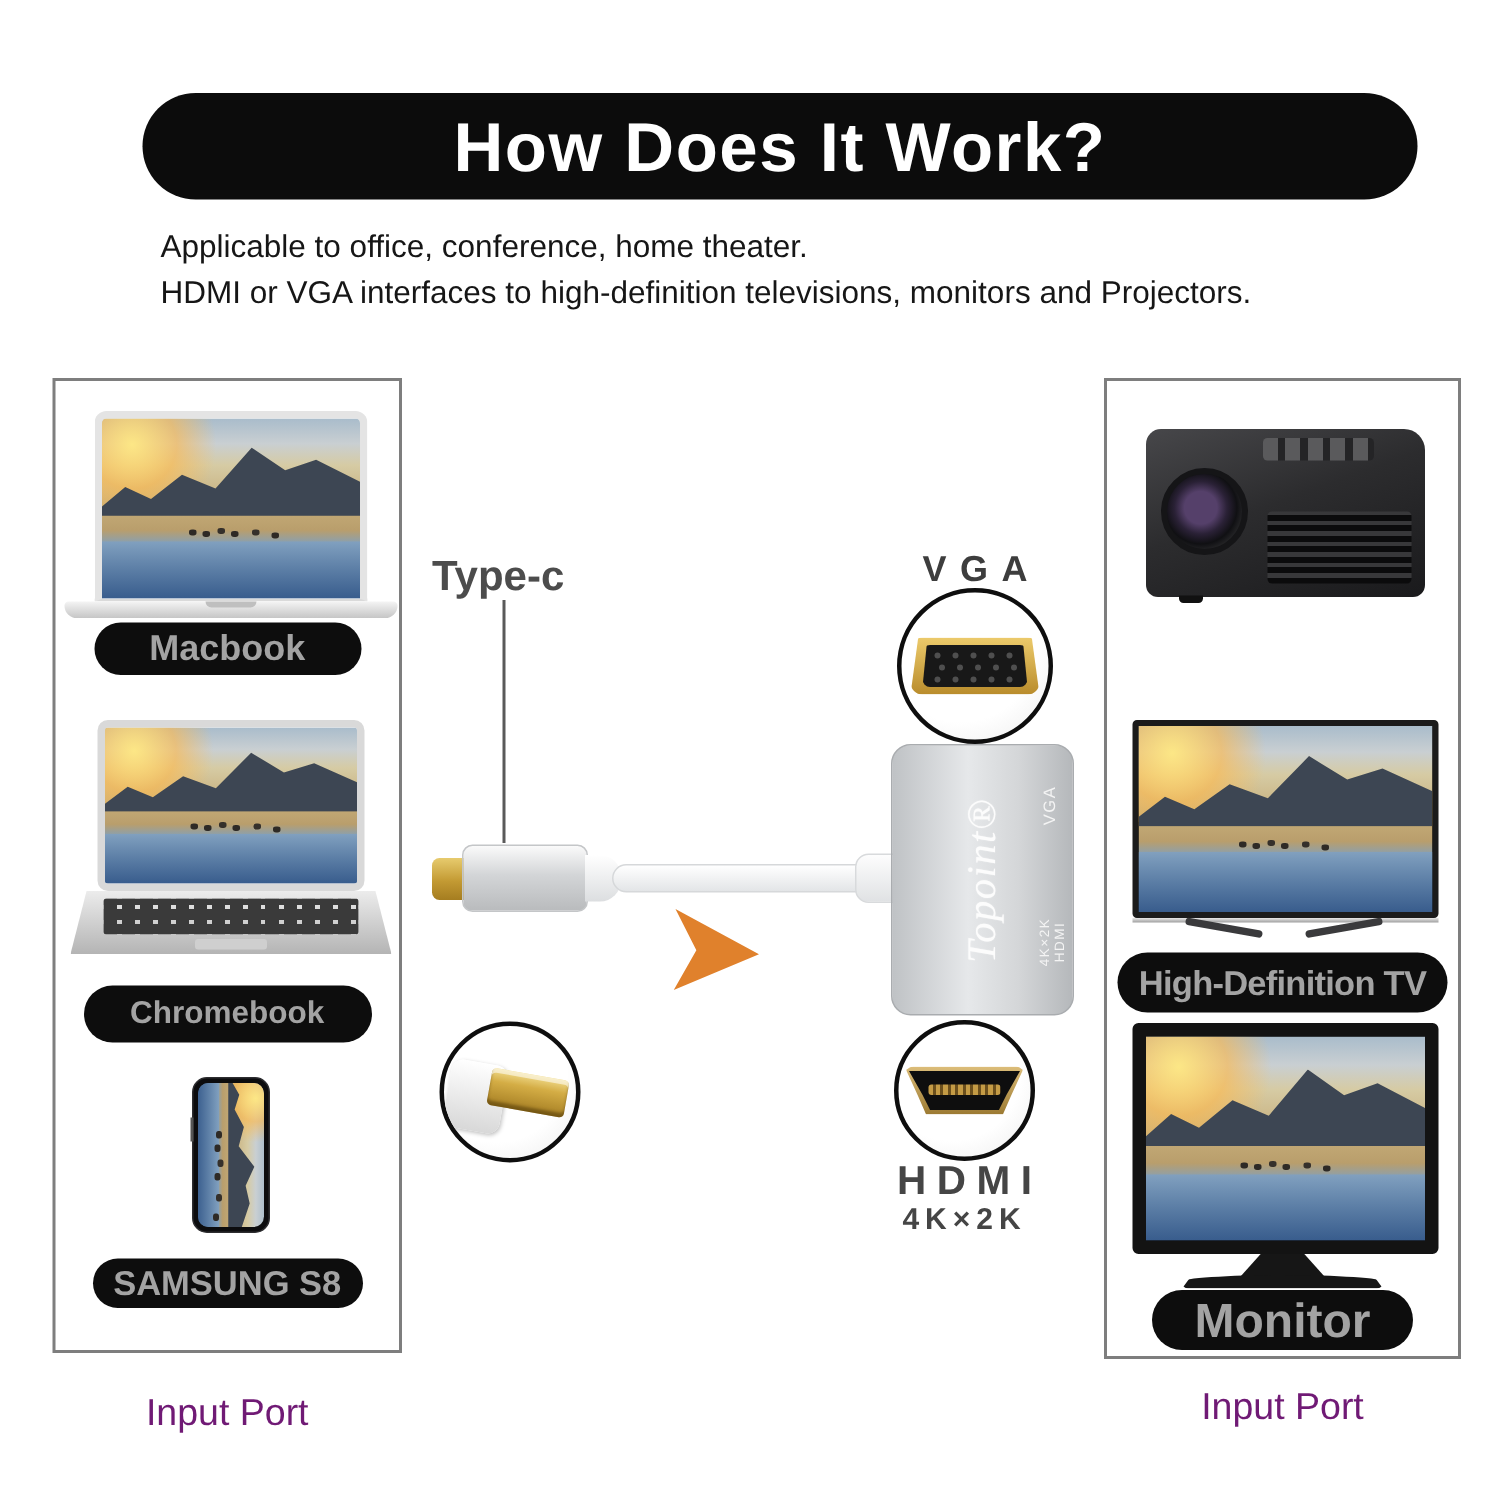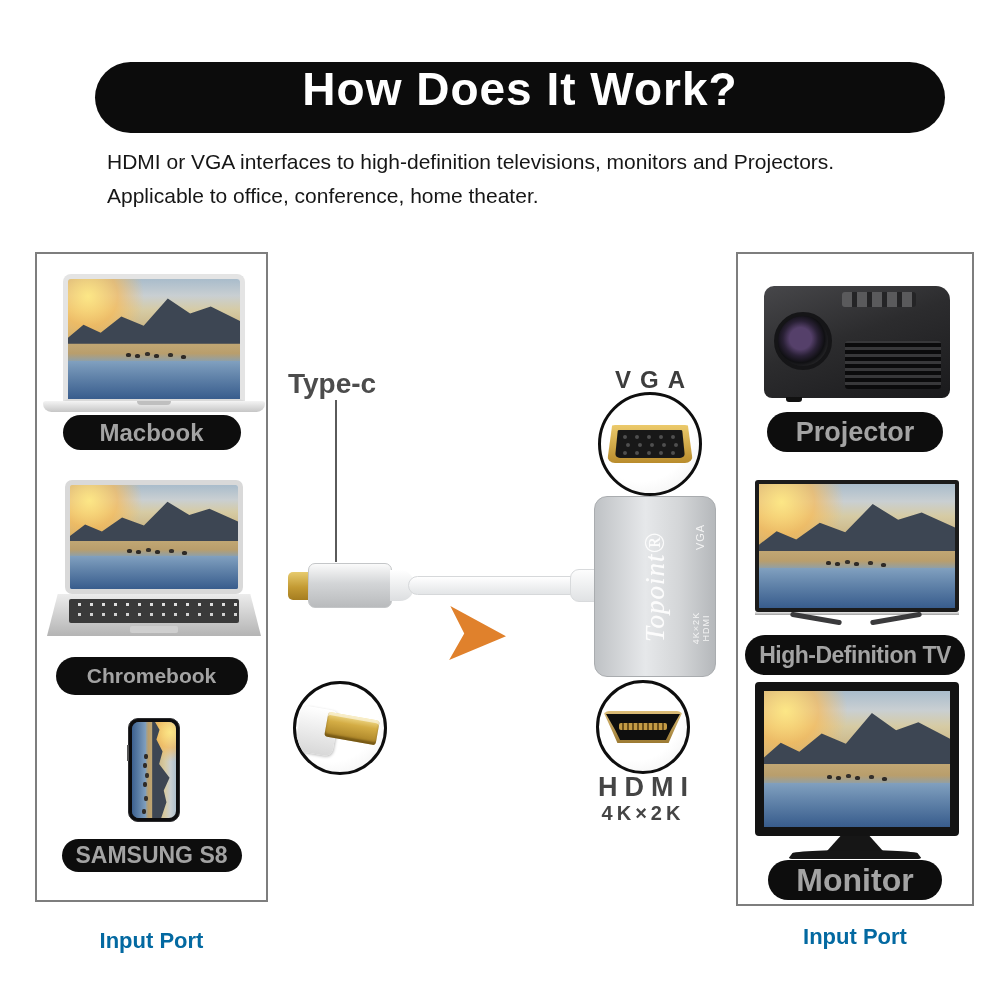--- a/index.html
+++ b/index.html
@@ -2,33 +2,33 @@
 <html><head>
 <meta charset="utf-8">
 <style>
   * { margin:0; padding:0; box-sizing:border-box; }
   html,body { background:#fff; }
   body { font-family:"Liberation Sans", sans-serif; }
   .page { position:relative; width:1000px; height:1000px; background:#fff; overflow:hidden; }
 
   
   .banner { position:absolute; left:95px; top:62px; width:850px; height:71px;
-            background:#0c0c0c; border-radius:38px; display:flex; justify-content:center; }
+            background:#0c0c0c; border-radius:38px; display:flex; align-items:center; justify-content:center; }
   .banner-title { color:#fff; font-size:46px; font-weight:bold; letter-spacing:1px; }
 
   
   .desc { position:absolute; left:107px; top:146px; width:850px; color:#161616; font-size:21px; }
   .desc-line { height:31px; line-height:31px; white-space:nowrap; }
   .desc-line.line3 { margin-top:3px; }
 
   
   .panel { position:absolute; border:2px solid #7e7e7e; background:#fff; }
   .panel-left  { left:35px;  top:252px; width:233px; height:650px; }
   .panel-right { left:736px; top:252px; width:238px; height:654px; }
-  .caption { position:absolute; font-size:22px; font-weight:bold; color:#0369a1; text-align:center; }
+  .caption { position:absolute; font-size:25px; font-weight:normal; color:#701a75; text-align:center; }
   .caption-left  { left:35px;  top:928px; width:233px; }
   .caption-right { left:736px; top:924px; width:238px; }
 
   
   .pill { position:absolute; left:50%; transform:translateX(-50%); background:#0d0d0d; color:#a3a3a3;
           border-radius:22px; display:flex; align-items:center; justify-content:center;
           font-weight:bold; white-space:nowrap; }
   .pill-mac     { top:161px; width:178px; height:35px; font-size:24px; }
   .pill-chrome  { top:403px; width:192px; height:38px; font-size:21px; }
   .pill-samsung { top:585px; width:180px; height:33px; font-size:23px; }
@@ -177,22 +177,22 @@
 </head>
 <body>
 
 <div class="page">
 
   <div class="banner">
     <span class="banner-title">How Does It Work?</span>
   </div>
 
   <div class="desc">
+    <div class="desc-line line3">Applicable to office, conference, home theater.</div>
     <div class="desc-line">HDMI or VGA interfaces to high-definition televisions, monitors and Projectors.</div>
-    <div class="desc-line line3">Applicable to office, conference, home theater.</div>
   </div>
 
   <div class="panel panel-left">
 
     <div>
       <div class="mb-screen">
         <div class="scene">
             <div class="water"></div>
             <div class="horses"></div>
           </div>
@@ -276,21 +276,20 @@
   </div>
 
   <div class="panel panel-right">
 
     <div class="projector">
       <div class="pj-lens"></div>
       <div class="pj-btns"></div>
       <div class="pj-vents"></div>
       <div class="pj-foot"></div>
     </div>
-    <div class="pill pill-proj">Projector</div>
 
     <div class="tv">
       <div class="scene">
           <div class="water"></div>
           <div class="horses"></div>
         </div>
     </div>
     <div class="tv-strip"></div>
     <div class="tv-leg tv-leg-l"></div>
     <div class="tv-leg tv-leg-r"></div>

